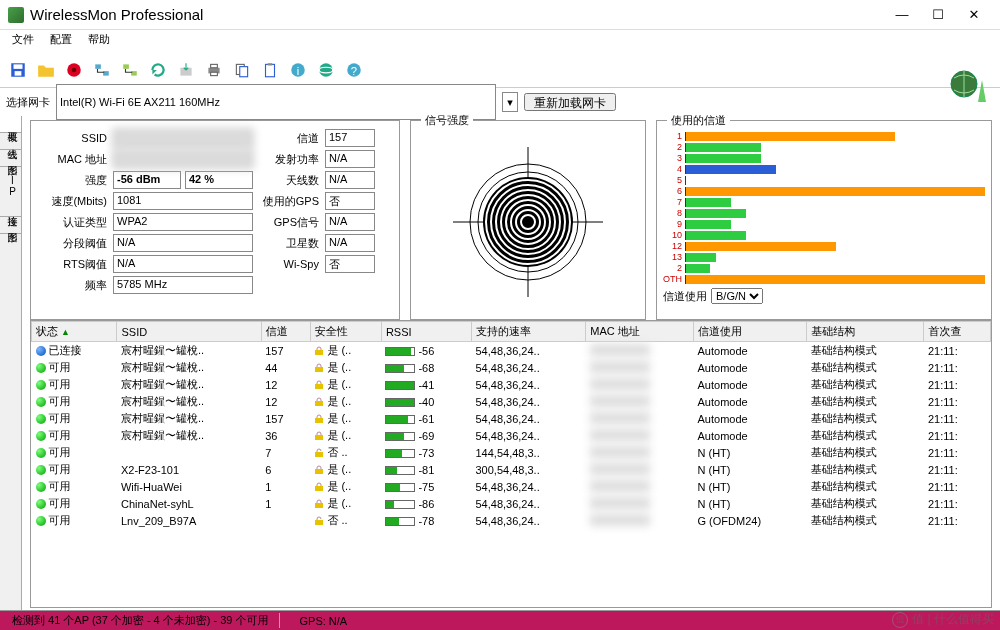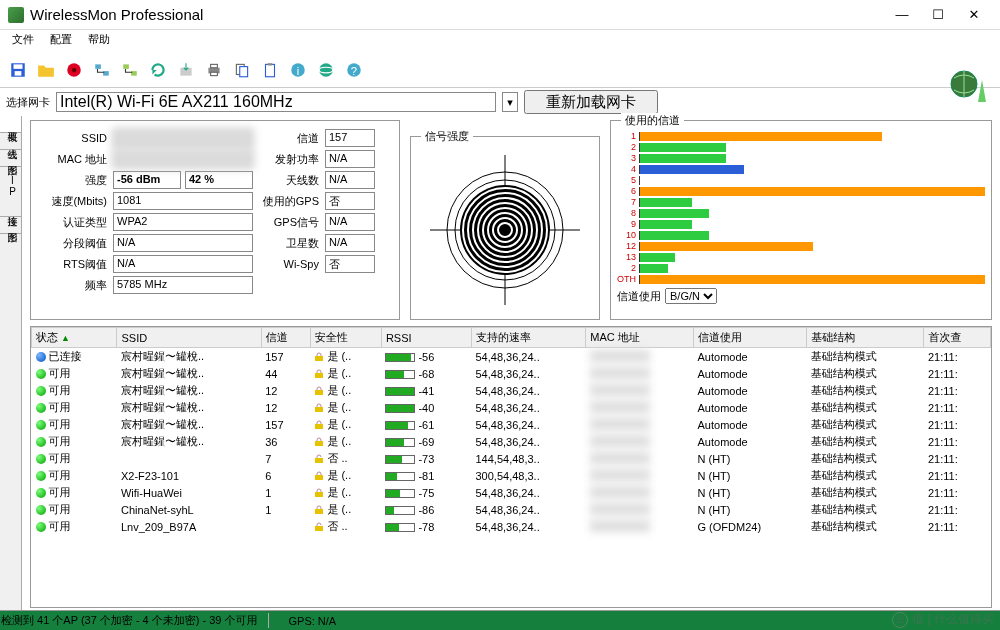--- a/index.html
+++ b/index.html
@@ -8,61 +8,61 @@
 .titlebar-icon { width: 16px; height: 16px; background: linear-gradient(135deg, #4a9e4a, #2d6e2d); border-radius: 2px; margin-right: 6px; }
 .titlebar-title { flex: 1; font-size: 15px; }
 .titlebar-btns { display: flex; gap: 0; }
 .titlebar-btn { width: 36px; height: 28px; display: flex; align-items: center; justify-content: center; font-size: 13px; cursor: pointer; }
 .menubar { height: 22px; display: flex; padding: 0 4px; gap: 0; }
 .menu-item { padding: 2px 8px; cursor: pointer; }
 .toolbar { height: 36px; display: flex; align-items: center; padding: 2px 6px; gap: 4px; border-bottom: 1px solid #ccc; }
 .tool-btn { width: 24px; height: 24px; display: flex; align-items: center; justify-content: center; cursor: pointer; border: 1px solid transparent; }
 .tool-btn svg { width: 18px; height: 18px; }
 .selector-row { height: 28px; display: flex; align-items: center; padding: 2px 6px; gap: 6px; }
-.selector-row select, .selector-row input.combo { height: 20px; font-size: 16px; font-family: inherit; }
+.selector-row select, .selector-row input.combo { height: 36px; font-size: 11px; font-family: inherit; }
 .selector-row .combo { width: 440px; border: 1px solid #888; padding: 0 3px; }
-.reload-btn { height: 24px; font-size: 15px; padding: 0 20px; }
+.reload-btn { height: 18px; font-size: 12px; padding: 0 8px; }
 .globe { position: absolute; right: 10px; top: 64px; }
 .main { display: flex; height: calc(100% - 30px - 22px - 36px - 28px - 20px); }
 .side-tabs { width: 22px; display: flex; flex-direction: column; background: #f0f0f0; border-right: 1px solid #aaa; }
 .side-tab { writing-mode: vertical-rl; text-orientation: upright; padding: 8px 2px; font-size: 10px; border-bottom: 1px solid #aaa; cursor: pointer; text-align: center; }
 .side-tab.active { background: #fff; }
 .content { flex: 1; padding: 4px 8px 2px 8px; display: flex; flex-direction: column; }
 .top-panels { display: flex; gap: 10px; height: 200px; }
 .panel { border: 1px solid #999; position: relative; padding: 8px 6px 4px 6px; }
 .panel-title { position: absolute; top: -8px; left: 10px; background: #fff; padding: 0 4px; font-size: 11px; }
 .info-panel { width: 370px; }
 .info-grid { display: grid; grid-template-columns: 70px 140px 60px 50px; gap: 3px 6px; align-items: center; font-size: 11px; }
 .info-grid .lbl { text-align: right; }
 .info-grid .val { border: 1px solid #888; background: #fff; height: 18px; padding: 1px 3px; overflow: hidden; white-space: nowrap; }
 .info-grid .val.blur { filter: blur(4px); background: #ddd; }
 .info-grid .dual { display: flex; gap: 4px; font-weight: bold; }
 .info-grid .dual .val { flex: 1; }
-.signal-panel { width: 190px; display: flex; align-items: center; justify-content: center; margin-top: 16px; }
+.signal-panel { width: 236px; display: flex; align-items: center; justify-content: center; }
 .target { width: 150px; height: 150px; position: relative; }
 .channel-panel { flex: 1; }
 .ch-bars { display: flex; flex-direction: column; gap: 1px; padding-top: 2px; }
 .ch-row { display: flex; align-items: center; height: 10px; }
 .ch-num { width: 22px; text-align: right; font-size: 9px; padding-right: 3px; color: #c00; }
 .ch-track { flex: 1; height: 9px; background: #fff; border-left: 1px solid #333; position: relative; }
 .ch-bar { position: absolute; height: 9px; top: 0; left: 0; }
 .ch-select { margin-top: 4px; display: flex; align-items: center; gap: 4px; }
 .ch-select select { font-size: 11px; }
-.grid-wrap { flex: 1; margin-top: 6px; border: 1px solid #999; overflow: auto; }
+.grid-wrap { flex: 1; border: 1px solid #999; overflow: auto; }
 table { border-collapse: collapse; width: 100%; font-size: 11px; }
 th { background: #f0f0f0; border: 1px solid #ccc; padding: 2px 4px; text-align: left; font-weight: normal; white-space: nowrap; }
 td { padding: 1px 4px; white-space: nowrap; }
 .status-dot { display: inline-block; width: 10px; height: 10px; border-radius: 50%; vertical-align: middle; margin-right: 3px; }
 .dot-blue { background: radial-gradient(circle at 30% 30%, #7db7ff, #0050c0); }
 .dot-green { background: radial-gradient(circle at 30% 30%, #7bff7b, #00a000); }
 .lock-icon { display: inline-block; width: 10px; height: 10px; vertical-align: middle; }
 .rssi-bar { display: inline-block; width: 30px; height: 9px; border: 1px solid #666; background: #fff; vertical-align: middle; margin-right: 3px; position: relative; }
 .rssi-fill { position: absolute; left: 0; top: 0; bottom: 0; background: #2a2; }
 .blur-cell { filter: blur(4px); background: #ddd; display: inline-block; width: 60px; height: 12px; }
-.statusbar { height: 20px; border-top: 1px solid #999; display: flex; align-items: center; padding: 0 1px; font-size: 11px; gap: 20px; background: #15803d; }
+.statusbar { height: 20px; border-top: 1px solid #999; display: flex; align-items: center; padding: 0 12px; font-size: 11px; gap: 20px; background: #be185d; }
 .statusbar .seg { border-right: 1px solid #aaa; padding-right: 10px; }
 .watermark { position: absolute; right: 6px; bottom: 2px; opacity: 0.5; font-size: 12px; color: #666; display: flex; align-items: center; gap: 4px; }
 .watermark .circ { width: 16px; height: 16px; border: 1px solid #888; border-radius: 50%; display: inline-flex; align-items: center; justify-content: center; font-size: 9px; }
 .sort-arrow { color: #080; font-size: 9px; }
 </style>
 </head>
 <body>
 
 <div class="titlebar">
   <div class="titlebar-icon"></div>

